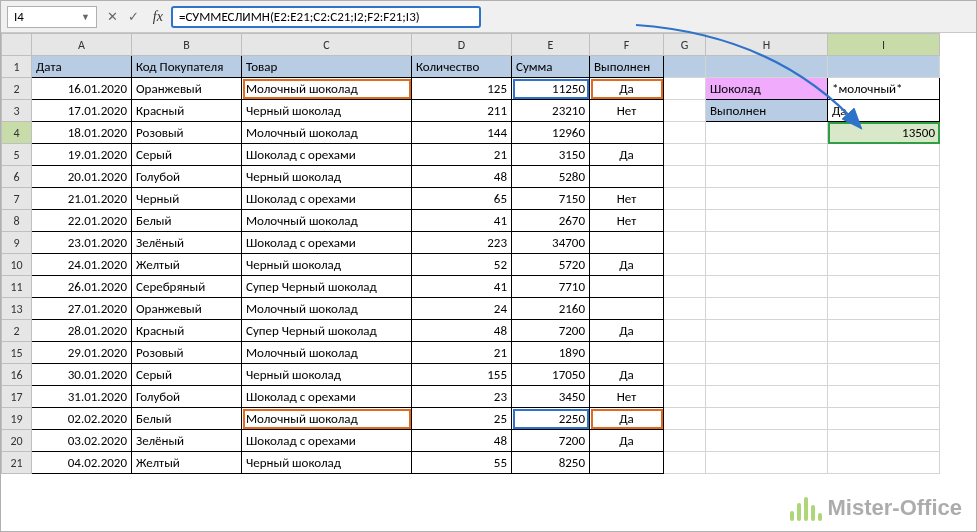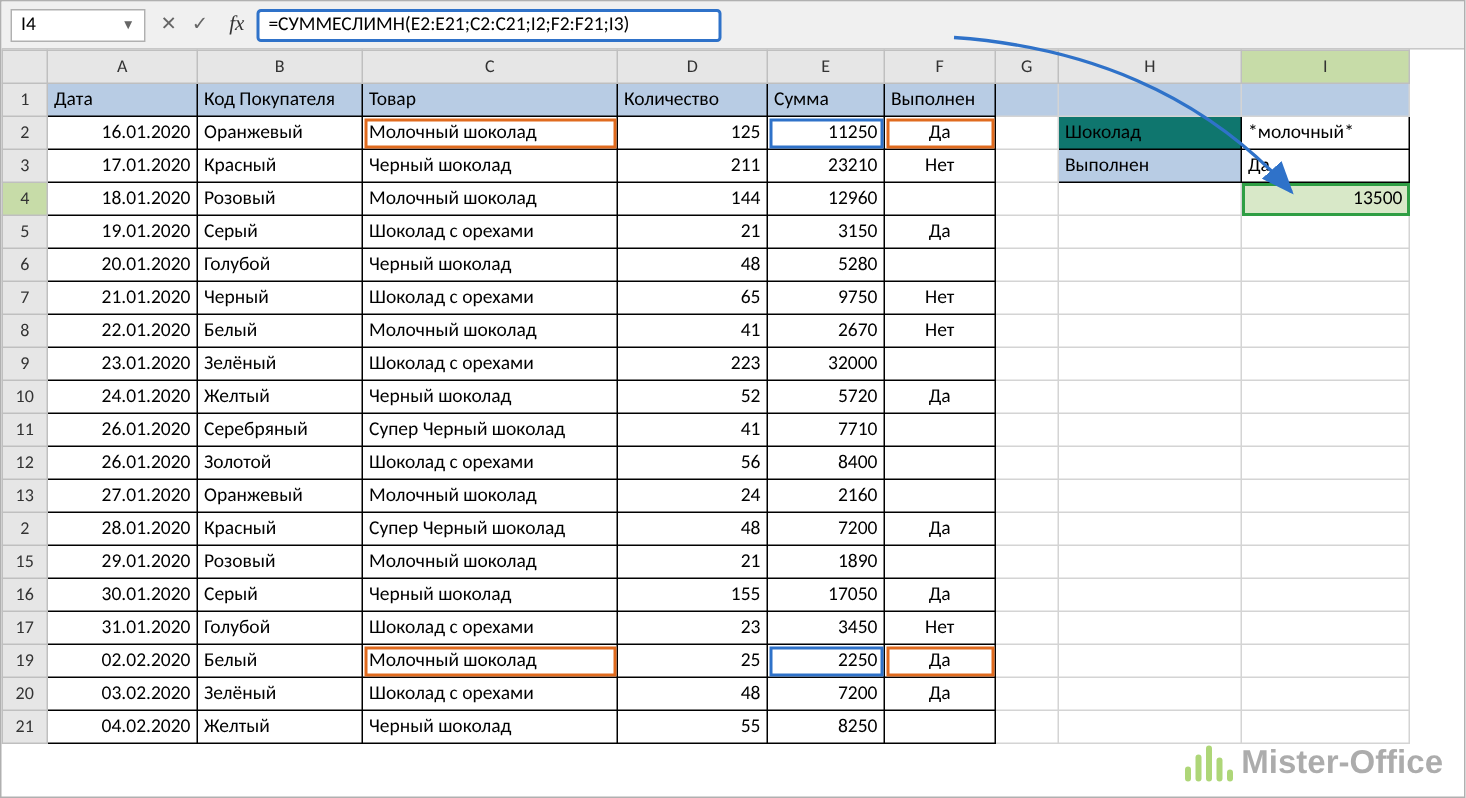--- a/index.html
+++ b/index.html
@@ -210,21 +210,21 @@
         </tr>
         <tr class="data">
           <td class="rowhead">2</td>
           <td class="num">16.01.2020</td>
           <td class="">Оранжевый</td>
           <td class="box-orange">Молочный шоколад</td>
           <td class="num">125</td>
           <td class="num box-blue">11250</td>
           <td class="ctr box-orange">Да</td>
           <td style="border: 1px solid rgb(212, 212, 212);"></td>
-          <td class="lbl" style="border: 1px solid rgb(0, 0, 0); background: #0f766e;">Шоколад</td>
+          <td class="lbl" style="border: 1px solid rgb(0, 0, 0); background: #f0abfc;">Шоколад</td>
           <td style="border: 1px solid rgb(0, 0, 0);">*молочный*</td>
         </tr>
         <tr class="data">
           <td class="rowhead">3</td>
           <td class="num">17.01.2020</td>
           <td class="">Красный</td>
           <td class="">Черный шоколад</td>
           <td class="num">211</td>
           <td class="num">23210</td>
           <td class="ctr">Нет</td>
@@ -267,21 +267,21 @@
           <td style="border: 1px solid rgb(212, 212, 212);"></td>
           <td style="border: 1px solid rgb(212, 212, 212);"></td>
           <td style="border: 1px solid rgb(212, 212, 212);"></td>
         </tr>
         <tr class="data">
           <td class="rowhead">7</td>
           <td class="num">21.01.2020</td>
           <td class="">Черный</td>
           <td class="">Шоколад с орехами</td>
           <td class="num">65</td>
-          <td class="num">9750</td>
+          <td class="num">7150</td>
           <td class="ctr">Нет</td>
           <td style="border: 1px solid rgb(212, 212, 212);"></td>
           <td style="border: 1px solid rgb(212, 212, 212);"></td>
           <td style="border: 1px solid rgb(212, 212, 212);"></td>
         </tr>
         <tr class="data">
           <td class="rowhead">8</td>
           <td class="num">22.01.2020</td>
           <td class="">Белый</td>
           <td class="">Молочный шоколад</td>
@@ -291,21 +291,21 @@
           <td style="border: 1px solid rgb(212, 212, 212);"></td>
           <td style="border: 1px solid rgb(212, 212, 212);"></td>
           <td style="border: 1px solid rgb(212, 212, 212);"></td>
         </tr>
         <tr class="data">
           <td class="rowhead">9</td>
           <td class="num">23.01.2020</td>
           <td class="">Зелёный</td>
           <td class="">Шоколад с орехами</td>
           <td class="num">223</td>
-          <td class="num">32000</td>
+          <td class="num">34700</td>
           <td class="ctr"></td>
           <td style="border: 1px solid rgb(212, 212, 212);"></td>
           <td style="border: 1px solid rgb(212, 212, 212);"></td>
           <td style="border: 1px solid rgb(212, 212, 212);"></td>
         </tr>
         <tr class="data">
           <td class="rowhead">10</td>
           <td class="num">24.01.2020</td>
           <td class="">Желтый</td>
           <td class="">Черный шоколад</td>
@@ -316,32 +316,20 @@
           <td style="border: 1px solid rgb(212, 212, 212);"></td>
           <td style="border: 1px solid rgb(212, 212, 212);"></td>
         </tr>
         <tr class="data">
           <td class="rowhead">11</td>
           <td class="num">26.01.2020</td>
           <td class="">Серебряный</td>
           <td class="">Супер Черный шоколад</td>
           <td class="num">41</td>
           <td class="num">7710</td>
-          <td class="ctr"></td>
-          <td style="border: 1px solid rgb(212, 212, 212);"></td>
-          <td style="border: 1px solid rgb(212, 212, 212);"></td>
-          <td style="border: 1px solid rgb(212, 212, 212);"></td>
-        </tr>
-        <tr class="data">
-          <td class="rowhead">12</td>
-          <td class="num">26.01.2020</td>
-          <td class="">Золотой</td>
-          <td class="">Шоколад с орехами</td>
-          <td class="num">56</td>
-          <td class="num">8400</td>
           <td class="ctr"></td>
           <td style="border: 1px solid rgb(212, 212, 212);"></td>
           <td style="border: 1px solid rgb(212, 212, 212);"></td>
           <td style="border: 1px solid rgb(212, 212, 212);"></td>
         </tr>
         <tr class="data">
           <td class="rowhead">13</td>
           <td class="num">27.01.2020</td>
           <td class="">Оранжевый</td>
           <td class="">Молочный шоколад</td>

